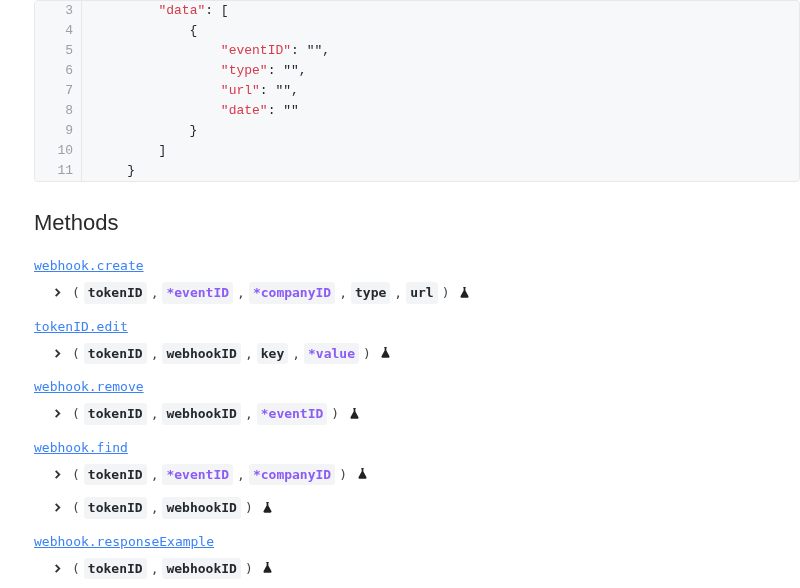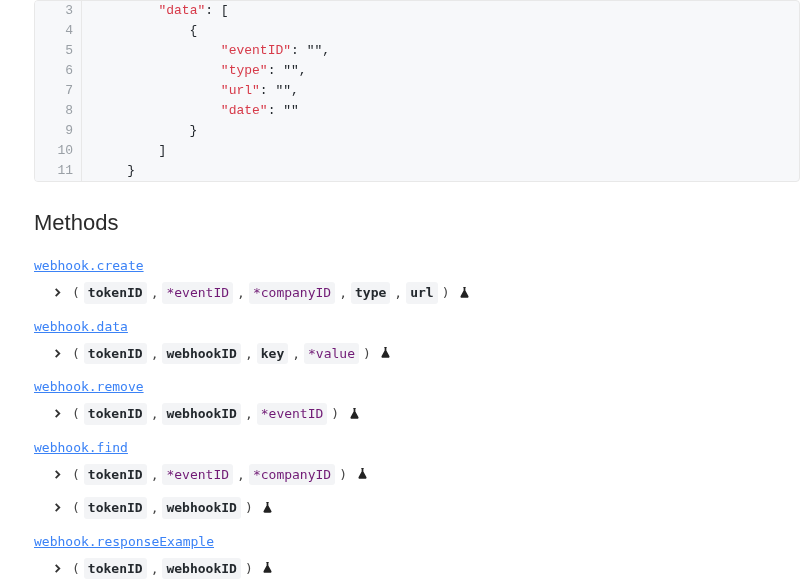--- a/index.html
+++ b/index.html
@@ -11,21 +11,21 @@
 .kstr{color:#d73a49;}
 h2.methods{font-size:22px;font-weight:400;margin:0 0 16px 0;color:#2b2b2b;}
 .method{margin:0 0 4px 0;}
 .method a.mname{color:#3b82f6;font-family:SFMono-Regular,Consolas,Menlo,monospace;font-size:13px;}
 .sigline{margin:6px 0 12px 16px;font-family:SFMono-Regular,Consolas,Menlo,monospace;font-size:13px;color:#444;display:flex;align-items:center;gap:4px;flex-wrap:wrap;}
 .chevron{display:inline-flex;width:14px;height:14px;align-items:center;justify-content:center;margin-right:4px;}
 .chevron svg{width:9px;height:9px;stroke:#333;stroke-width:2;fill:none;}
 .paren{color:#444;}
 .param{background:#f3f4f6;border-radius:3px;padding:1px 4px;}
 .param.strong{font-weight:700;color:#24292e;}
-.param.opt{color:#701a75;font-weight:400;}
+.param.opt{color:#8b5cf6;font-weight:700;}
 .comma{color:#444;}
 .flask{display:inline-flex;width:14px;height:14px;align-items:center;justify-content:center;margin-left:4px;}
 .flask svg{width:11px;height:12px;fill:#222;}
 </style>
 </head>
 <body>
 <div class="wrap">
 
 <div class="codeblock" id="codeblock">
       <div class="code-row">
@@ -85,21 +85,21 @@
           <span class="param strong">type</span>
           <span class="comma">,</span>
           <span class="param strong">url</span>
           <span class="paren">)</span>
           <span class="flask">
             <svg viewBox="0 0 12 14">
               <path d="M4.5 0h3v1H7v3.2l3.5 6.2c.6 1-.1 2.1-1.2 2.1H2.7c-1.1 0-1.8-1.1-1.2-2.1L5 4.2V1h-.5V0z"></path>
             </svg>
           </span>
         </div></div>
-      <div class="method"><a class="mname" href="#">webhook.data</a><div class="sigline">
+      <div class="method"><a class="mname" href="#">tokenID.edit</a><div class="sigline">
           <span class="chevron">
             <svg viewBox="0 0 10 10">
               <path d="M3 1 L7 5 L3 9"></path>
             </svg>
           </span>
           <span class="paren">(</span>
           <span class="param strong">tokenID</span>
           <span class="comma">,</span>
           <span class="param strong">webhookID</span>
           <span class="comma">,</span>

